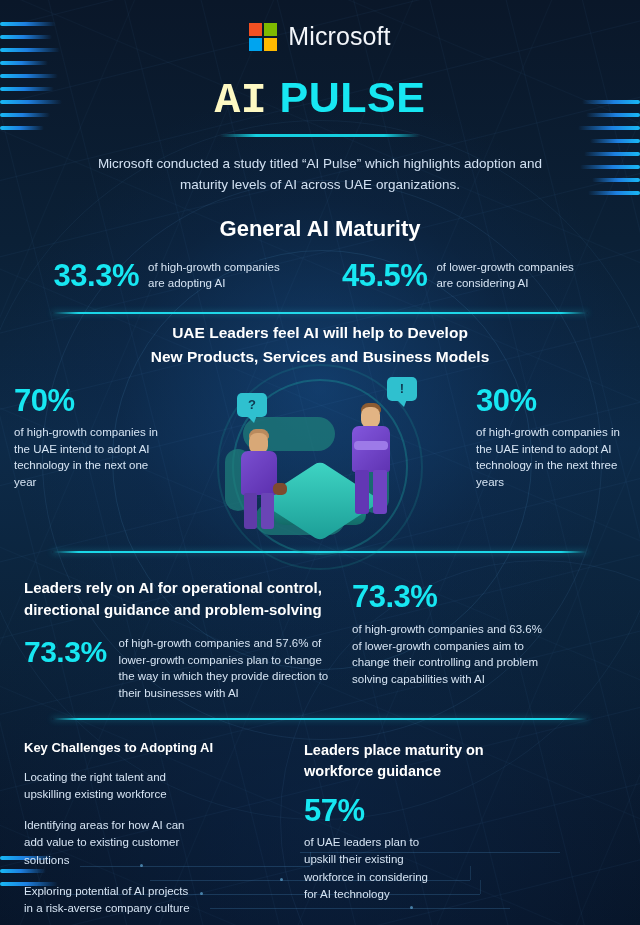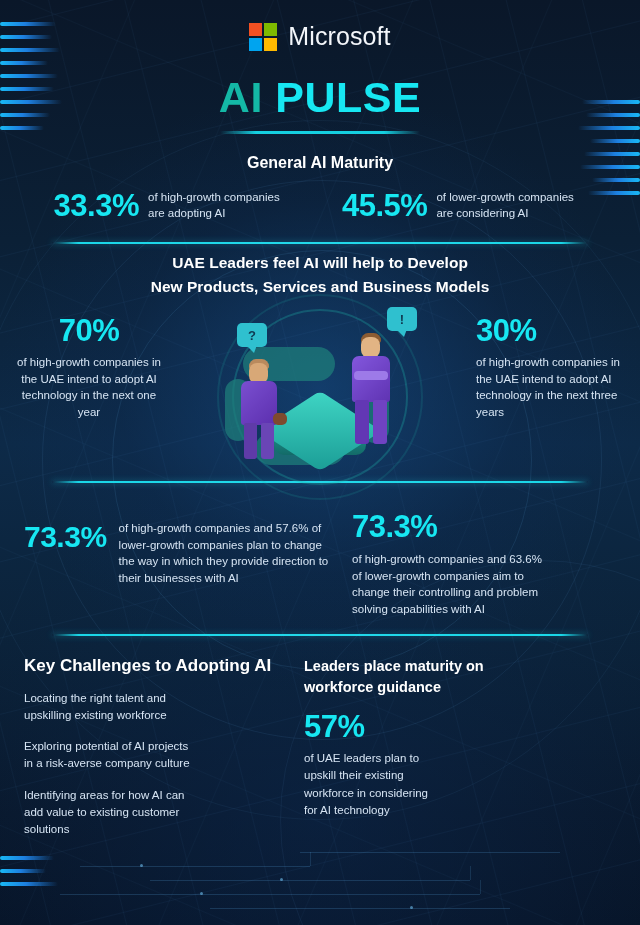--- a/index.html
+++ b/index.html
@@ -72,21 +72,21 @@
   }
   .ms-squares { width:28px; height:28px; display:grid;
                 grid-template-columns:1fr 1fr; grid-template-rows:1fr 1fr; gap:2px; }
   .ms-squares i { display:block; }
   .ms-wordmark { font-size:25px; color:#f3f6fa; letter-spacing:.1px; font-weight:400; }
 
   .title {
     text-align:center; margin-top:22px;
     font-size:43px; font-weight:bold; letter-spacing:.5px;
   }
-  .title .w { color:#14b8a6; }
+  .title .w { color:#fef9c3;font-family:Liberation Mono, monospace; }
   .title .c { color:#17e7f2; }
   .title-rule {
     width:200px; height:3px; margin:9px auto 0;
     background:linear-gradient(90deg, rgba(23,231,242,0) 0%, #15cfe0 18%, #15cfe0 82%, rgba(23,231,242,0) 100%);
   }
 
   .intro {
     width:470px; margin:17px auto 0; text-align:center;
     font-size:13.5px; line-height:1.55; color:#d2e1f2;
   }
@@ -96,41 +96,41 @@
     background:linear-gradient(90deg, rgba(23,231,242,0) 0%, #1ad7e8 5%, #23d9ea 50%, #1ad7e8 95%, rgba(23,231,242,0) 100%);
     box-shadow:0 0 6px rgba(30,210,235,.45);
   }
 
   .sec-head {
     text-align:center; font-weight:bold; color:#ffffff;
   }
 
   
   #sec-maturity { margin-top:20px; }
-  #sec-maturity .sec-head { font-size:16px; }
+  #sec-maturity .sec-head { font-size:22px; }
   .stat-row {
     display:flex; justify-content:center; align-items:center;
     gap:44px; margin-top:16px; margin-bottom:18px;
   }
   .stat { display:flex; align-items:center; gap:9px; }
   .stat .big { font-size:31px; font-weight:bold; color:#17e7f2; letter-spacing:-.5px; }
   .stat .sub { font-size:11.5px; line-height:1.35; color:#d6e4f3; max-width:150px; }
 
   
   #sec-leaders { margin-top:7px; }
   #sec-leaders .sec-head { font-size:15.5px; line-height:1.55; }
 
   .split {
     position:relative; display:flex; justify-content:space-between;
     padding:0 14px; margin-top:14px; height:168px;
   }
   .col { width:150px; z-index:3; }
   .col .big { font-size:31px; font-weight:bold; color:#17e7f2; letter-spacing:-.5px; }
   .col .sub { font-size:11.5px; line-height:1.45; color:#d6e4f3; margin-top:5px; }
-  .col.right-align { text-align:center; }
+  .col.right-align { text-align:left; }
 
   
   .illus-people {
     position:absolute; left:50%; top:-6px; transform:translateX(-50%);
     width:250px; height:180px;
   }
   .ring {
     position:absolute; left:50%; top:50%; transform:translate(-50%,-50%);
     width:176px; height:176px; border-radius:50%;
     border:2px solid rgba(29,178,170,.30);
@@ -177,21 +177,21 @@
   .inline-stat .big { font-size:30px; font-weight:bold; color:#17e7f2; letter-spacing:-.5px; line-height:1.15; }
   .inline-stat .sub { font-size:11.5px; line-height:1.45; color:#d6e4f3; }
   .two-col .right .big { font-size:31px; font-weight:bold; color:#17e7f2; letter-spacing:-.5px; }
   .two-col .right .sub { font-size:11.5px; line-height:1.45; color:#d6e4f3; margin-top:6px; }
 
   
   #sec-bottom { position:relative; }
   .bottom-grid { display:flex; padding:20px 24px 0 24px; gap:18px; }
   .bottom-left { width:262px; z-index:3; }
   .bottom-right { width:252px; z-index:3; }
-  .bl-head { font-size:17px; font-weight:bold; color:#ffffff; }
+  .bl-head { font-size:13px; font-weight:bold; color:#ffffff; }
   .challenge {
     font-size:11.5px; line-height:1.5; color:#d6e4f3; margin-top:14px; max-width:175px;
   }
   .br-head { font-size:14.5px; font-weight:bold; color:#ffffff; line-height:1.5; }
   .br-big { font-size:31px; font-weight:bold; color:#17e7f2; margin-top:10px; letter-spacing:-.5px; }
   .br-sub { font-size:11.5px; line-height:1.5; color:#d6e4f3; margin-top:5px; max-width:140px; }
   .box-small {
     position:absolute; border-radius:5px;
   }
 </style>
@@ -256,20 +256,21 @@
     </div>
     <div class="ms-wordmark">Microsoft</div>
   </div>
 
   <div class="title">
     <span class="w">AI</span>
     <span class="c">PULSE</span>
   </div>
   <div class="title-rule"></div>
 
+  <div class="intro">Microsoft conducted a study titled “AI Pulse” which highlights adoption and maturity levels of AI across UAE organizations.</div>
 
   <div id="sec-maturity">
     <div class="sec-head">General AI Maturity</div>
     <div class="stat-row">
       <div class="stat">
         <div class="big">33.3%</div>
         <div class="sub">of high-growth companies are adopting AI</div>
       </div>
       <div class="stat">
         <div class="big">45.5%</div>
@@ -330,42 +331,46 @@
         <div class="sub">of high-growth companies in the UAE intend to adopt AI technology in the next three years</div>
       </div>
     </div>
   </div>
 
   <div class="divider"></div>
 
   <div id="sec-control">
     <div class="two-col">
       <div class="left">
+        <div class="hd-left">
+          <div>Leaders rely on AI for operational control,</div>
+          <div>directional guidance and problem-solving</div>
+        </div>
         <div class="inline-stat">
           <div class="big">73.3%</div>
           <div class="sub">of high-growth companies and 57.6% of lower-growth companies plan to change the way in which they provide direction to their businesses with AI</div>
         </div>
       </div>
       <div class="right">
         <div class="big">73.3%</div>
         <div class="sub">of high-growth companies and 63.6% of lower-growth companies aim to change their controlling and problem solving capabilities with AI</div>
       </div>
     </div>
   </div>
 
   <div class="divider"></div>
 
   <div id="sec-bottom">
 
     <div class="bottom-grid">
       <div class="bottom-left">
         <div class="bl-head">Key Challenges to Adopting AI</div>
         <div class="challenge">Locating the right talent and upskilling existing workforce</div>
+        <div class="challenge">Identifying areas for how AI can add value to existing customer solutions</div>
         <div class="challenge">Exploring potential of AI projects in a risk-averse company culture</div>
-        <div class="challenge">Identifying areas for how AI can add value to existing customer solutions</div>
       </div>
 
       <div class="bottom-right">
         <div class="br-head">
           <div>Leaders place maturity on</div>
           <div>workforce guidance</div>
         </div>
         <div class="br-big">57%</div>
         <div class="br-sub">of UAE leaders plan to upskill their existing workforce in considering for AI technology</div>
       </div>

